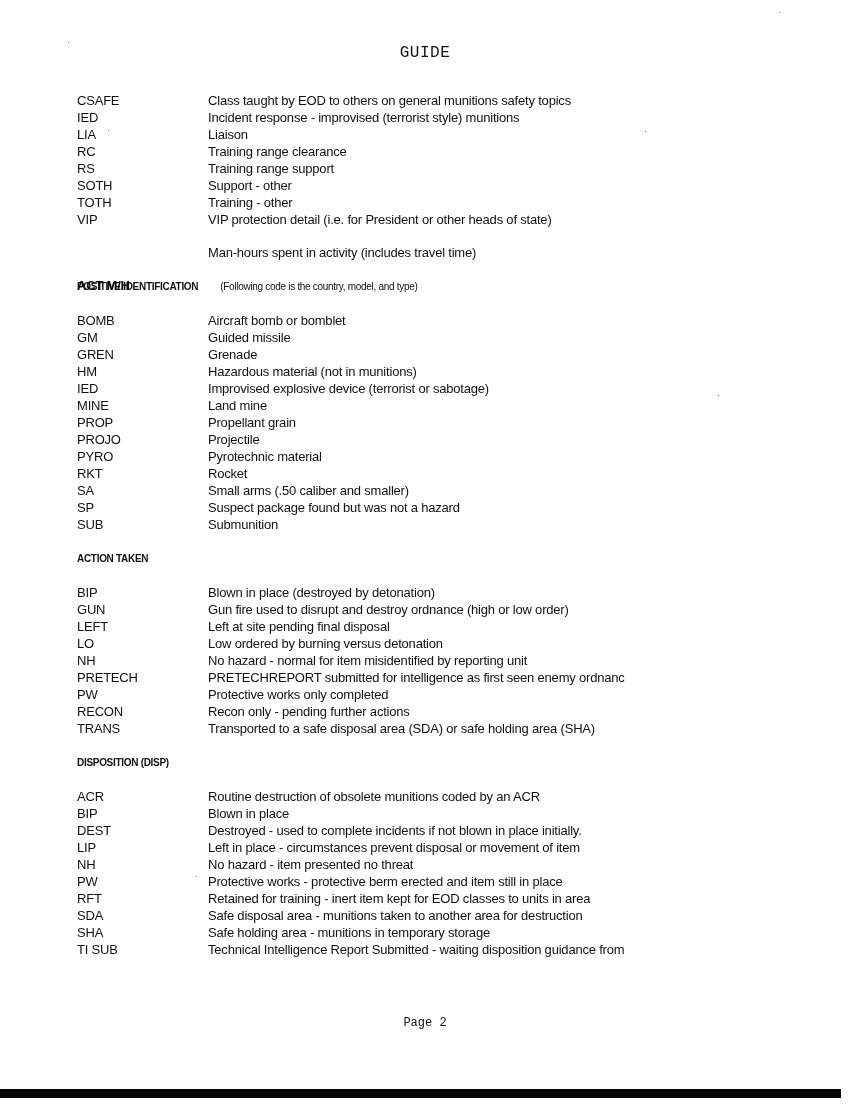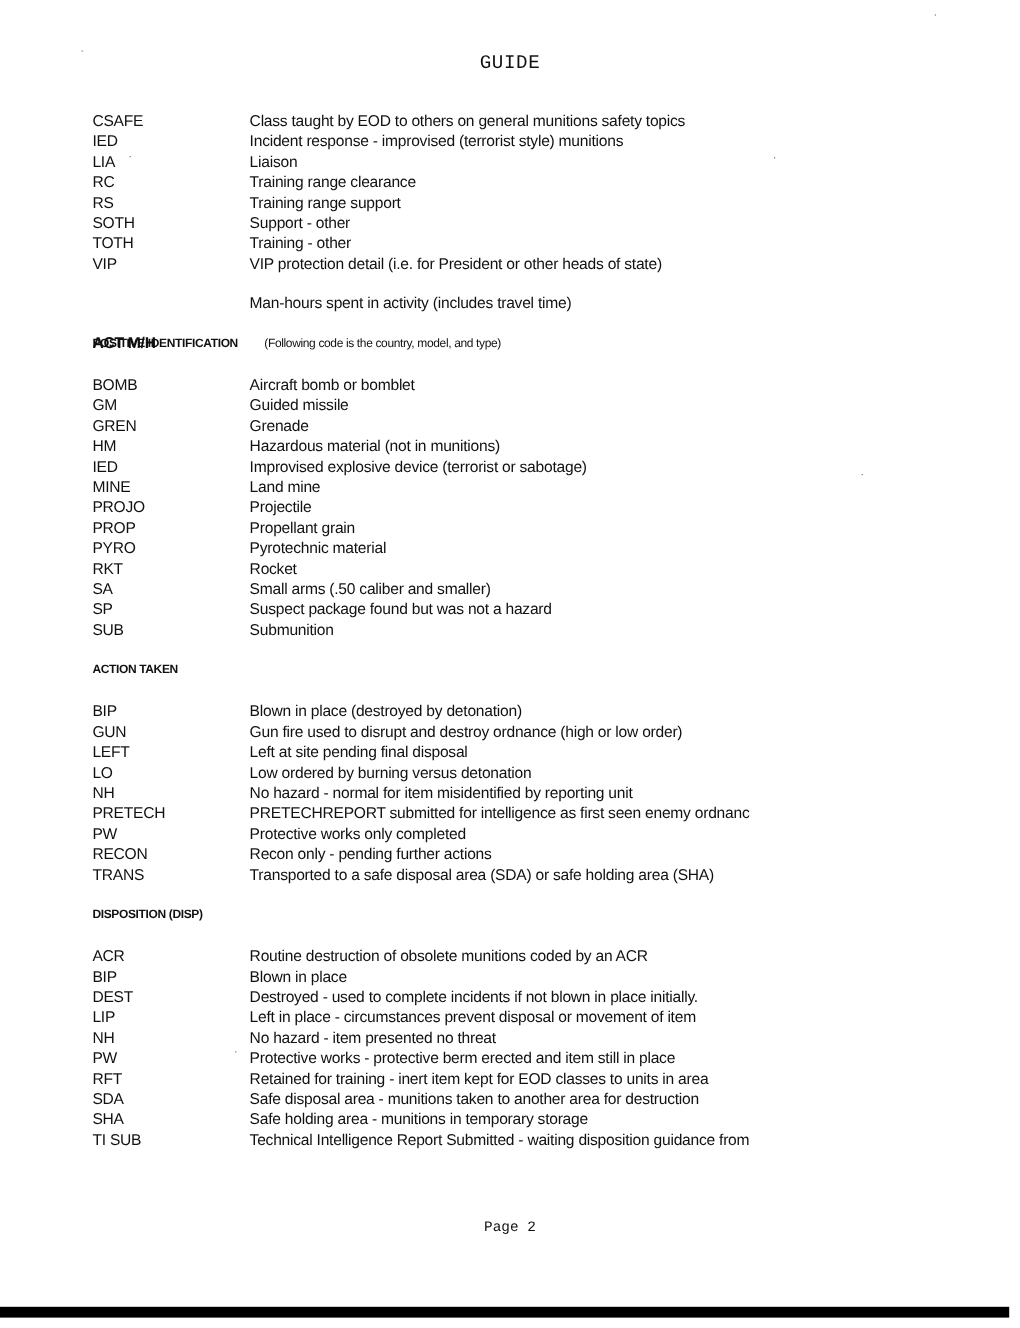--- a/index.html
+++ b/index.html
@@ -160,26 +160,26 @@
       </div>
     <div class="row">
         <span class="code">IED</span>
         <span class="desc">Improvised explosive device (terrorist or sabotage)</span>
       </div>
     <div class="row">
         <span class="code">MINE</span>
         <span class="desc">Land mine</span>
       </div>
     <div class="row">
+        <span class="code">PROP</span>
+        <span class="desc">Propellant grain</span>
+      </div>
+    <div class="row">
         <span class="code">PROJO</span>
         <span class="desc">Projectile</span>
-      </div>
-    <div class="row">
-        <span class="code">PROP</span>
-        <span class="desc">Propellant grain</span>
       </div>
     <div class="row">
         <span class="code">PYRO</span>
         <span class="desc">Pyrotechnic material</span>
       </div>
     <div class="row">
         <span class="code">RKT</span>
         <span class="desc">Rocket</span>
       </div>
     <div class="row">

